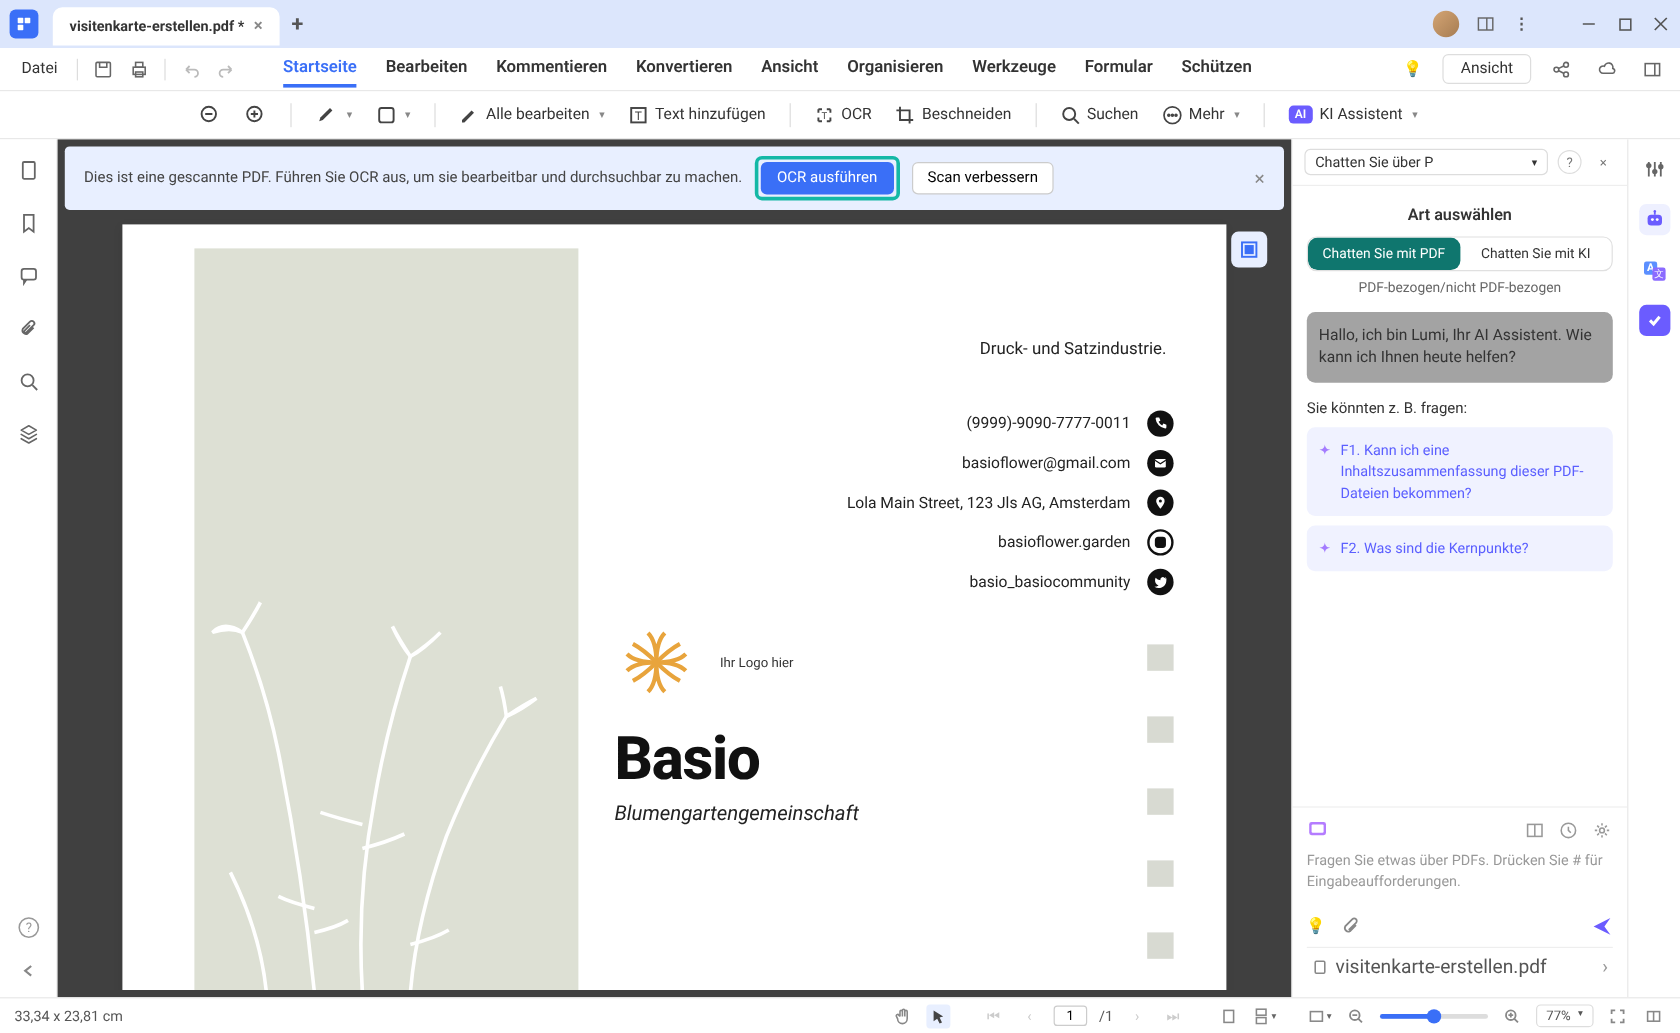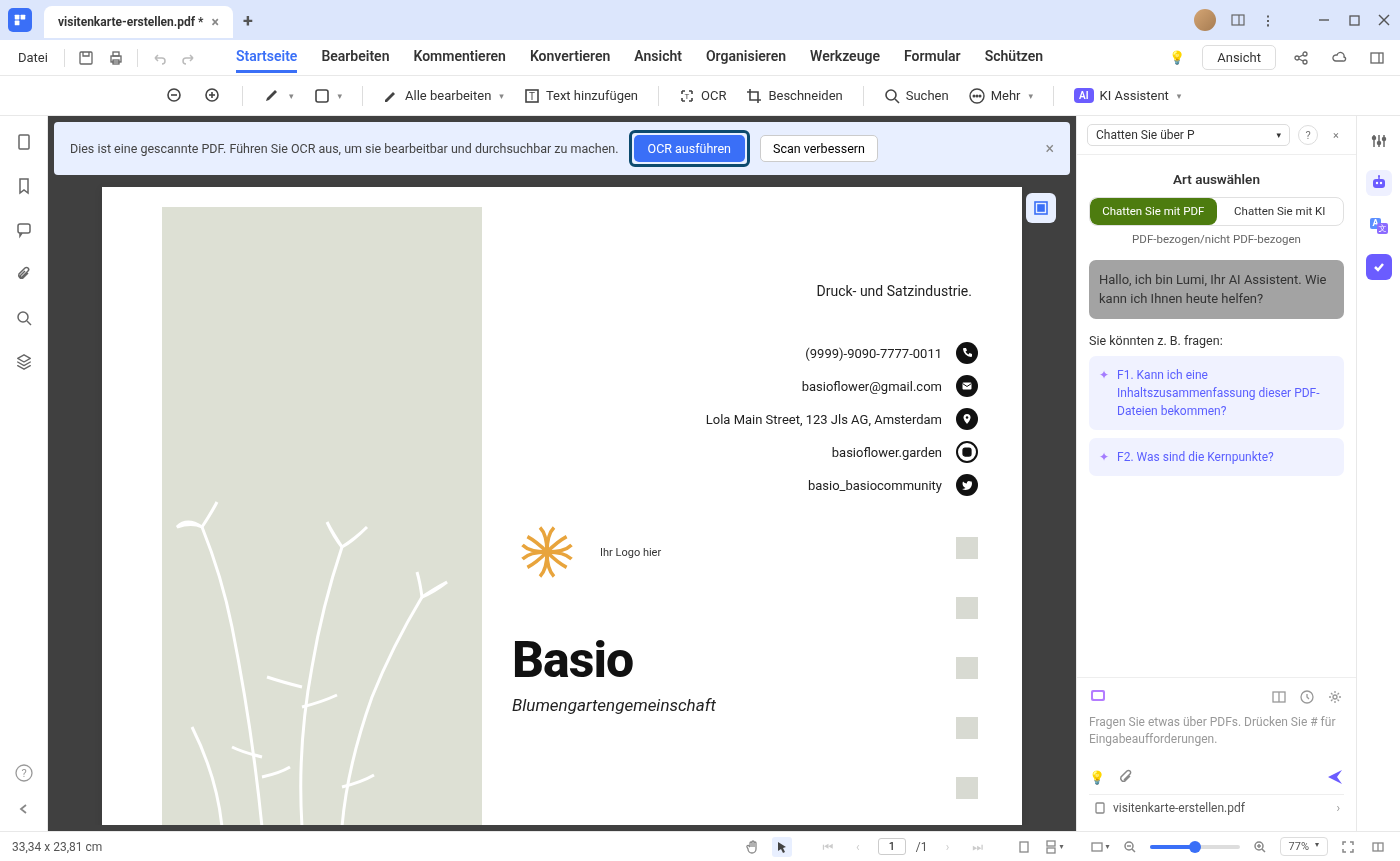--- a/index.html
+++ b/index.html
@@ -40,74 +40,74 @@
 
 .sidebar-left { width: 48px; border-right: 1px solid #e8e8e8; display: flex; flex-direction: column; align-items: center; padding-top: 16px; gap: 24px; }
 .sidebar-left .sb-btn { width: 20px; height: 20px; color: #666; display: flex; align-items: center; justify-content: center; }
 .sidebar-left .bottom { margin-top: auto; margin-bottom: 12px; display: flex; flex-direction: column; gap: 16px; align-items: center; }
 
 
 .viewport { flex: 1; background: #404040; position: relative; overflow: hidden; display: flex; flex-direction: column; padding: 6px; }
 .ocr-bar { background: #e8efff; display: flex; align-items: center; padding: 8px 16px; gap: 10px; border-radius: 4px; margin-bottom: 4px; }
 .ocr-text { font-size: 12.5px; color: #444; }
 .ocr-run-btn { background: #3a6ff7; color: #fff; border: none; padding: 6px 14px; border-radius: 5px; font-size: 12.5px; margin-left: auto; }
-.ocr-highlight { border: 3px solid #0c4a6e; border-radius: 6px; padding: 2px; display: inline-block; }
+.ocr-highlight { border: 3px solid #14b8a6; border-radius: 6px; padding: 2px; display: inline-block; }
 .ocr-enhance-btn { background: #fff; border: 1px solid #ccc; padding: 5px 12px; border-radius: 5px; font-size: 12.5px; }
 .ocr-close { margin-left: auto; color: #888; font-size: 16px; cursor: pointer; }
 
 .doc-wrap { flex: 1; overflow: hidden; position: relative; }
 .doc-page { background: #fff; box-shadow: 0 2px 8px rgba(0,0,0,0.1); margin: 8px auto 0; width: 920px; height: 680px; position: relative; }
 .doc-left { position: absolute; left: 60px; top: 20px; width: 320px; height: 620px; background: #dde0d4; overflow: hidden; }
 .doc-left svg { position: absolute; bottom: 0; left: 0; width: 100%; }
 .doc-desc { position: absolute; right: 50px; top: 94px; text-align: right; font-size: 14px; line-height: 1.5; color: #222; }
 .contact-list { position: absolute; right: 44px; top: 155px; display: flex; flex-direction: column; gap: 11px; }
 .contact-item { display: flex; align-items: center; justify-content: flex-end; gap: 14px; }
 .contact-item span { font-size: 13px; color: #222; }
 .contact-icon { width: 22px; height: 22px; background: #111; border-radius: 50%; display: flex; align-items: center; justify-content: center; }
 .contact-icon svg { width: 12px; height: 12px; fill: #fff; }
 .contact-icon.outline { background: #fff; border: 2px solid #111; }
 .contact-icon.outline svg { fill: #111; }
 
 .logo-area { position: absolute; left: 410px; top: 330px; display: flex; align-items: center; gap: 18px; }
 .logo-flower { width: 70px; height: 70px; }
 .logo-text { font-size: 11px; color: #333; }
-.brand { position: absolute; left: 410px; top: 444px; }
+.brand { position: absolute; left: 410px; top: 417px; }
 .brand h1 { font-size: 50px; font-weight: 800; letter-spacing: -1px; color: #111; }
 .brand p { font-size: 17px; font-style: italic; margin-top: 6px; color: #222; }
 .grey-blocks { position: absolute; right: 44px; top: 350px; display: flex; flex-direction: column; gap: 38px; }
 .grey-block { width: 22px; height: 22px; background: #d8dad2; }
 
 .corner-btn { position: absolute; top: 14px; right: 14px; width: 30px; height: 30px; background: #e8efff; border-radius: 6px; display: flex; align-items: center; justify-content: center; color: #3a6ff7; }
 
 
 .ai-panel { width: 280px; border-left: 1px solid #e8e8e8; display: flex; flex-direction: column; }
 .ai-head { display: flex; align-items: center; padding: 8px 10px; border-bottom: 1px solid #eee; gap: 8px; }
 .ai-head-title { border: 1px solid #ddd; border-radius: 5px; padding: 3px 8px; font-size: 12px; display: flex; align-items: center; gap: 6px; flex: 1; }
 .ai-head-title .chev { font-size: 9px; margin-left: auto; }
 .ai-head-btn { width: 20px; height: 20px; color: #777; display: flex; align-items: center; justify-content: center; border: 1px solid #ddd; border-radius: 50%; font-size: 11px; }
 
 .ai-body { flex: 1; padding: 10px 12px; overflow-y: auto; }
 .ai-select-title { text-align: center; font-size: 13.5px; font-weight: 600; margin: 6px 0 10px; }
 .ai-tabs { display: flex; border: 1px solid #e0e0e0; border-radius: 8px; overflow: hidden; margin-bottom: 6px; }
 .ai-tab { flex: 1; text-align: center; padding: 6px 4px; font-size: 11.5px; line-height: 1.3; }
-.ai-tab.active { background: #4d7c0f; color: #fff; border-radius: 8px; }
+.ai-tab.active { background: #0f766e; color: #fff; border-radius: 8px; }
 .ai-subtitle { text-align: center; font-size: 11.5px; color: #666; margin-bottom: 14px; }
 .ai-msg { background: #a3a3a3; padding: 10px; border-radius: 7px; font-size: 13px; line-height: 1.5; color: #333; margin-bottom: 14px; }
 .ai-suggest-title { font-size: 12.5px; color: #333; margin-bottom: 8px; }
 .ai-suggest { background: #f0f2ff; padding: 10px; border-radius: 7px; font-size: 12px; color: #5b5fff; margin-bottom: 8px; display: flex; gap: 8px; line-height: 1.5; }
 .ai-suggest .spark { color: #a47cff; flex-shrink: 0; }
 
 .ai-foot { border-top: 1px solid #eee; padding: 10px 12px; }
 .ai-foot-icons { display: flex; gap: 10px; margin-bottom: 8px; }
 .ai-foot-icons .spacer { margin-left: auto; }
 .ai-foot-icons .ic { width: 18px; height: 18px; color: #888; display: flex; align-items: center; justify-content: center; }
 .ai-input-hint { font-size: 12px; color: #999; line-height: 1.4; margin-bottom: 20px; }
 .ai-send-row { display: flex; align-items: center; gap: 12px; }
 .ai-send-row .spacer { margin-left: auto; }
-.ai-file-row { display: flex; align-items: flex-start; gap: 6px; padding: 6px 4px; border-top: 1px solid #eee; font-size: 12px; color: #555; margin-top: 8px; }
+.ai-file-row { display: flex; align-items: center; gap: 6px; padding: 6px 4px; border-top: 1px solid #eee; font-size: 16px; color: #555; margin-top: 8px; }
 .ai-file-row .arrow { margin-left: auto; color: #999; }
 
 
 .sidebar-right { width: 44px; border-left: 1px solid #e8e8e8; display: flex; flex-direction: column; align-items: center; padding-top: 12px; gap: 16px; }
 .sidebar-right .sb-btn { width: 26px; height: 26px; display: flex; align-items: center; justify-content: center; border-radius: 6px; }
 .sb-adjust { color: #666; }
 .sb-ai { background: #eef0ff; }
 .sb-check { background: #6b5cff; color: #fff; }
 
 

